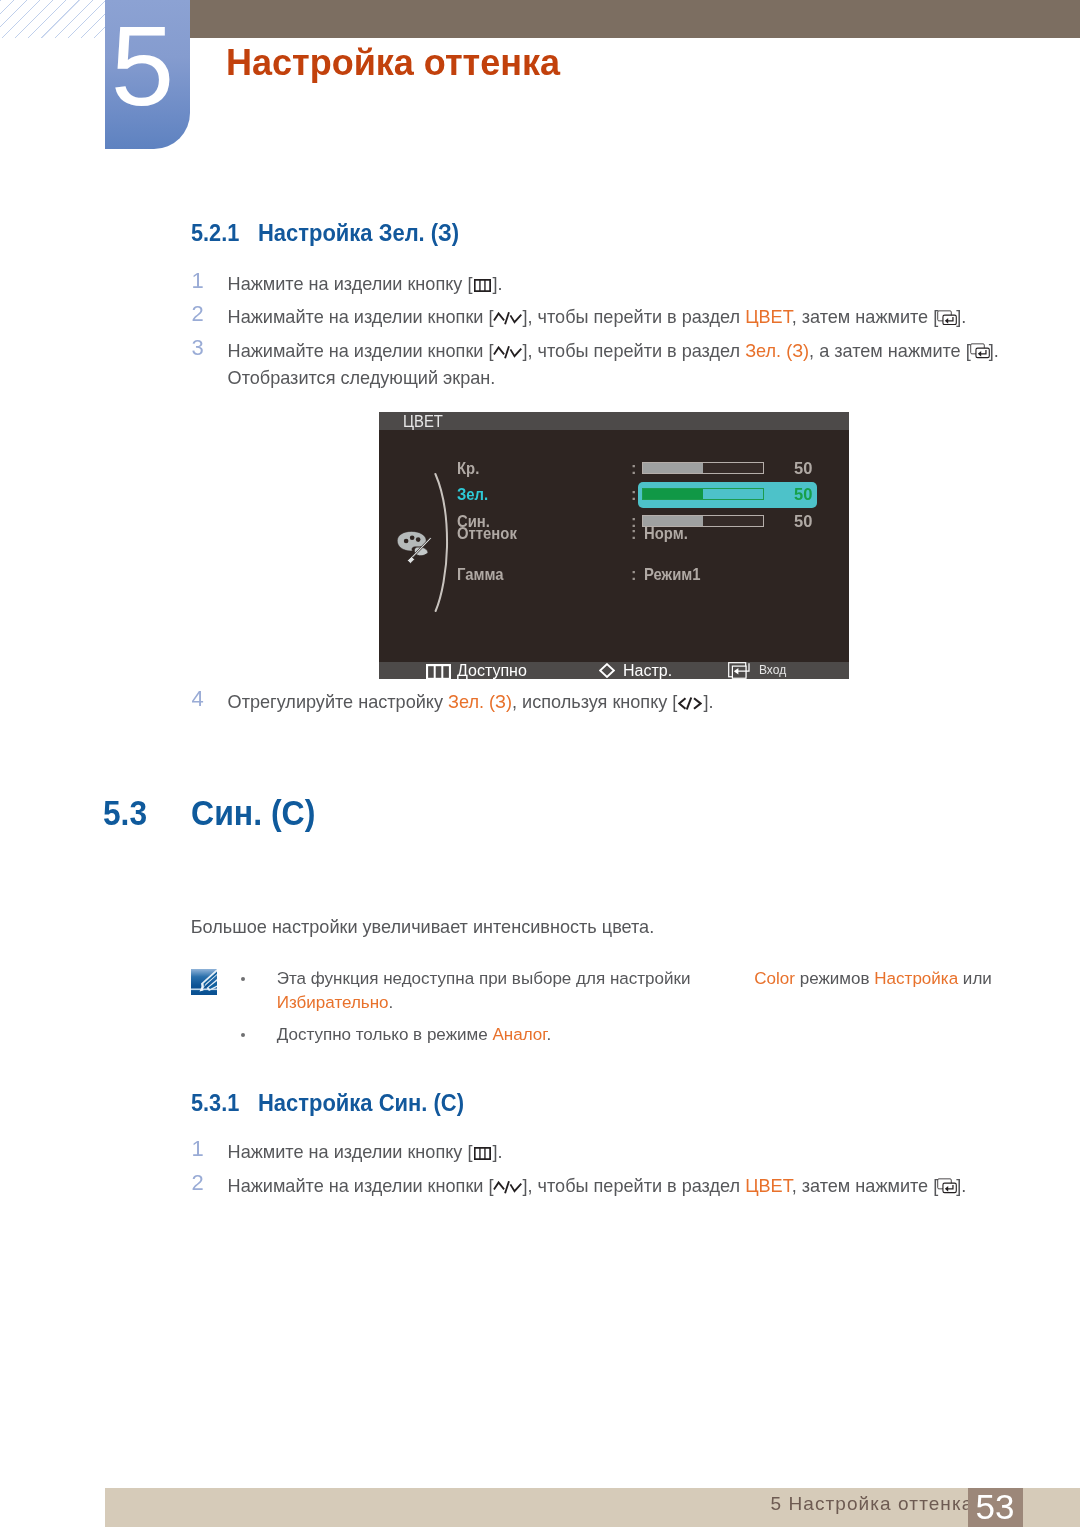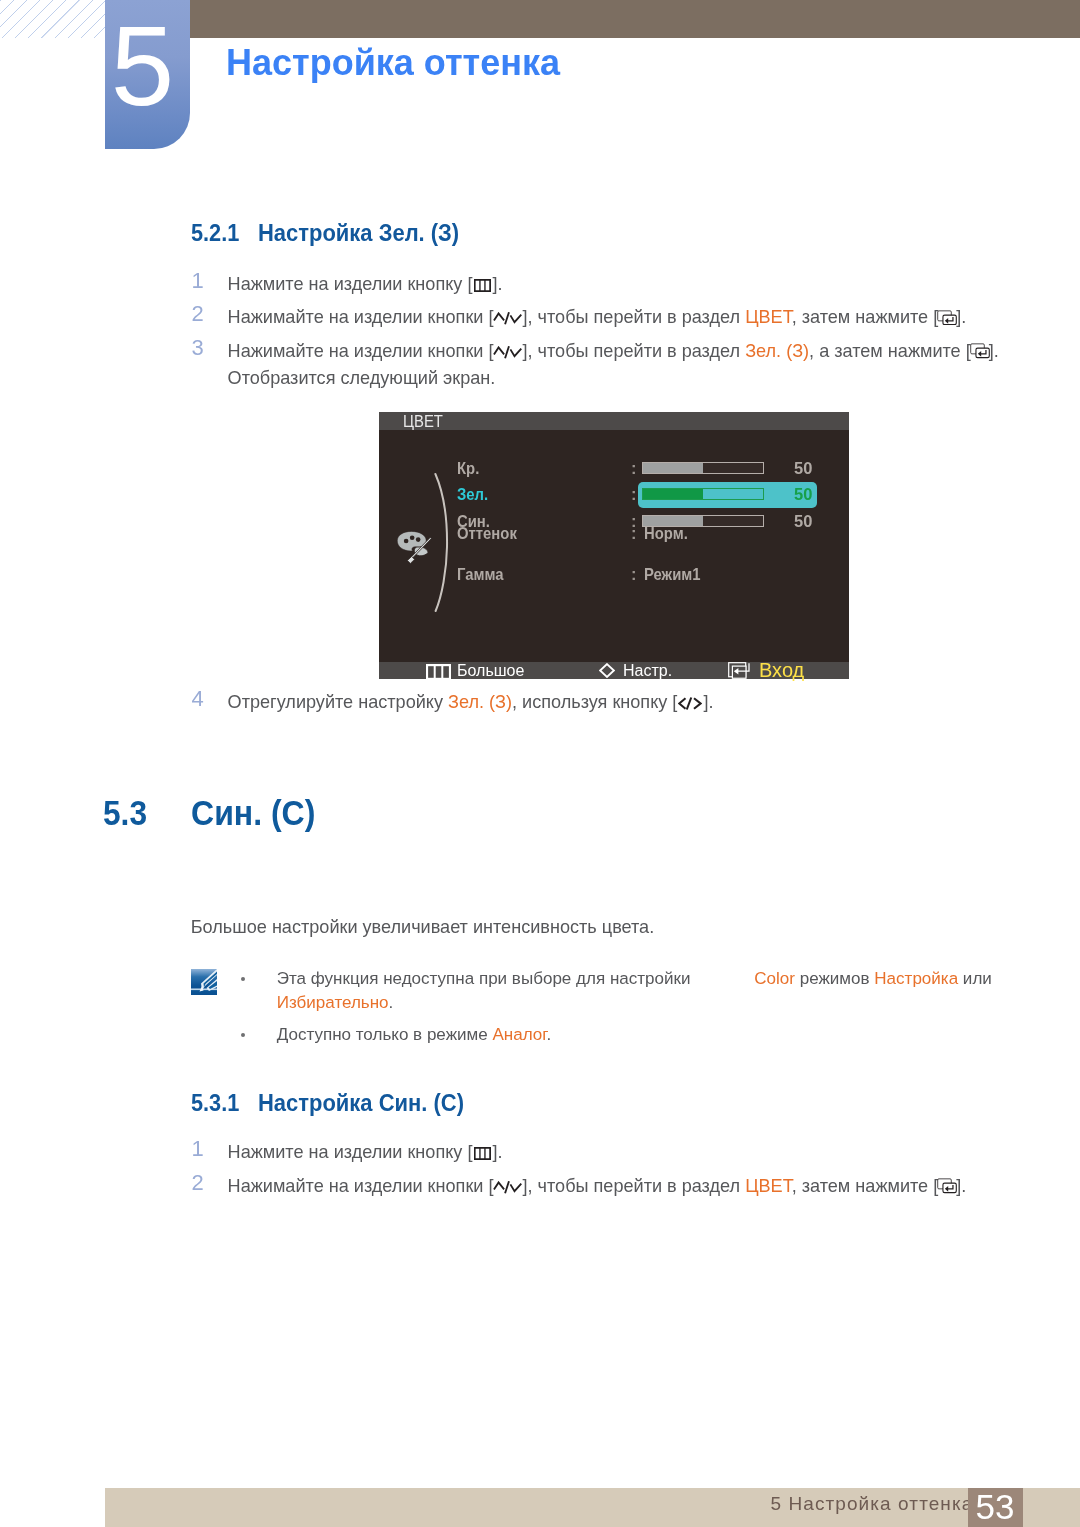--- a/index.html
+++ b/index.html
@@ -18,21 +18,21 @@
         rgba(255,255,255,0) 0.8px, rgba(255,255,255,0) 9.3px);
   }
   .brownbar{position:absolute;left:190px;top:0;width:890px;height:38px;background:#7c6e61;}
   .chapbox{position:absolute;left:105px;top:0;width:85px;height:149px;
     border-bottom-right-radius:36px;
     background:linear-gradient(180deg,#8ca2d3 0%, #859ccf 38%, #6c8bc6 78%, #5e82c0 100%);
     overflow:hidden;
   }
   .chapnum{position:absolute;left:-5px;top:27px;width:85px;text-align:center;
     color:#ffffff;font-size:114px;line-height:78px;font-weight:400;}
-  .chaptitle{position:absolute;left:226px;top:42px;color:#3b82f6;
+  .chaptitle{position:absolute;left:226px;top:42px;color:#c2410c;
     font-size:36px;font-weight:700;letter-spacing:0px;white-space:nowrap;}
 
   
   .h3{position:absolute;color:#12589c;font-weight:700;font-size:24px;white-space:nowrap;}
   .h3 .num{position:absolute;left:0;top:0;transform:scaleX(0.905);transform-origin:left center;}
   .h3 .txt{position:absolute;left:67.5px;top:0;transform:scaleX(0.915);transform-origin:left center;}
   .h2{position:absolute;color:#0f5a9c;font-weight:700;font-size:35px;white-space:nowrap;}
   .h2 .num{position:absolute;left:0;top:0;transform:scaleX(0.905);transform-origin:left center;}
   .h2 .txt{position:absolute;left:87.5px;top:0;transform:scaleX(0.915);transform-origin:left center;}
 
@@ -177,32 +177,32 @@
         </div>
       </div>
     <div class="osd-bottom">
       <div id="osdfooter">
           <div style="position:absolute;left:47px;top:2px"><svg width="25" height="16" viewBox="0 0 25 16">
               <rect x="0" y="0" width="25" height="16" fill="#ffffff"></rect>
               <rect x="2.1" y="2.2" width="5.6" height="11.6" fill="#4d4a49"></rect>
               <rect x="9.7" y="2.2" width="5.6" height="11.6" fill="#4d4a49"></rect>
               <rect x="17.3" y="2.2" width="5.6" height="11.6" fill="#4d4a49"></rect>
             </svg></div>
-          <span style="position:absolute;left:78px;top:-0.5px;line-height:17px;color:#ffffff;font-size:16px">Большое</span>
+          <span style="position:absolute;left:78px;top:-0.5px;line-height:17px;color:#ffffff;font-size:16px">Доступно</span>
           <div style="position:absolute;left:220px;top:1px"><svg width="16" height="15" viewBox="0 0 16 15">
               <path d="M8 1.1 L14.9 7.5 L8 13.9 L1.1 7.5 Z" fill="none" stroke="#ffffff" stroke-width="1.9"></path>
             </svg></div>
           <span style="position:absolute;left:244px;top:-0.5px;line-height:17px;color:#ffffff;font-size:16px">Настр.</span>
           <div style="position:absolute;left:349px;top:0px"><svg width="23" height="18" viewBox="0 0 92 72">
               <rect x="2.8" y="2.8" width="68.0" height="56.2" fill="none" stroke="#ffffff" stroke-width="4.8"></rect>
               <rect x="17.6" y="16.4" width="54.4" height="48.6" fill="#4d4a49" stroke="#ffffff" stroke-width="4.8"></rect>
               <path d="M84.0 4.8 L84.0 36.8 L34.0 36.8" fill="none" stroke="#ffffff" stroke-width="5.0"></path>
               <path d="M41.6 24.0 L23.2 36.8 L41.6 49.6 Z" fill="#ffffff"></path>
             </svg></div>
-          <span style="position:absolute;left:380px;top:-0.5px;line-height:17px;color:#fde047;font-size:20px">Вход</span>
+          <span style="position:absolute;left:380px;top:-0.5px;line-height:17px;color:#e5e5e5;font-size:12px">Вход</span>
         </div>
     </div>
   </div>
 
   <div id="step4">
       <div class="step" style="left: 191.6px; top: 688.5px;">
         <span class="n">4</span>
         <span class="t" style="left:36px"><span>Отрегулируйте&nbsp;настройку&nbsp;</span><span class="or">Зел.&nbsp;(З)</span><span>,&nbsp;используя&nbsp;кнопку&nbsp;[</span><svg class="svgkey" style="margin:0 1px" width="24" height="13" viewBox="0 0 96 52">
             <path d="M30 5 L5 26 L30 47" fill="none" stroke="#231f20" stroke-width="8.4" stroke-linejoin="miter" stroke-linecap="butt"></path>
             <path d="M35 50 L53 2" fill="none" stroke="#231f20" stroke-width="8.4" stroke-linecap="butt"></path>

